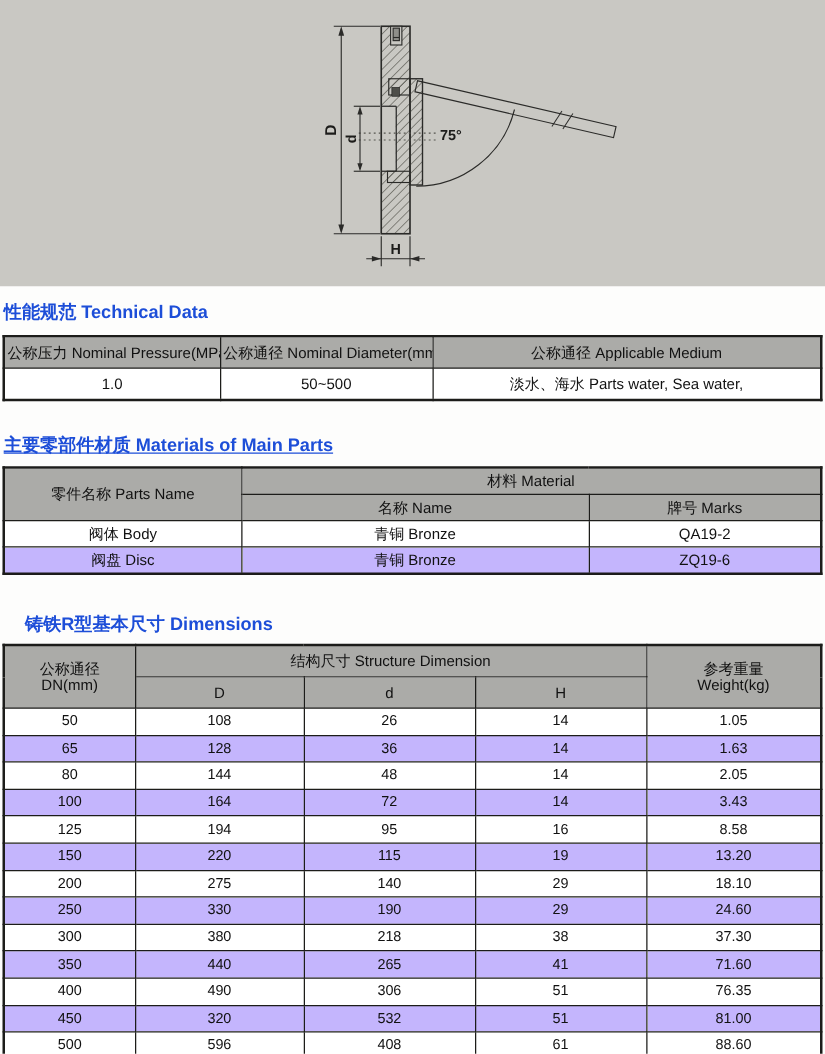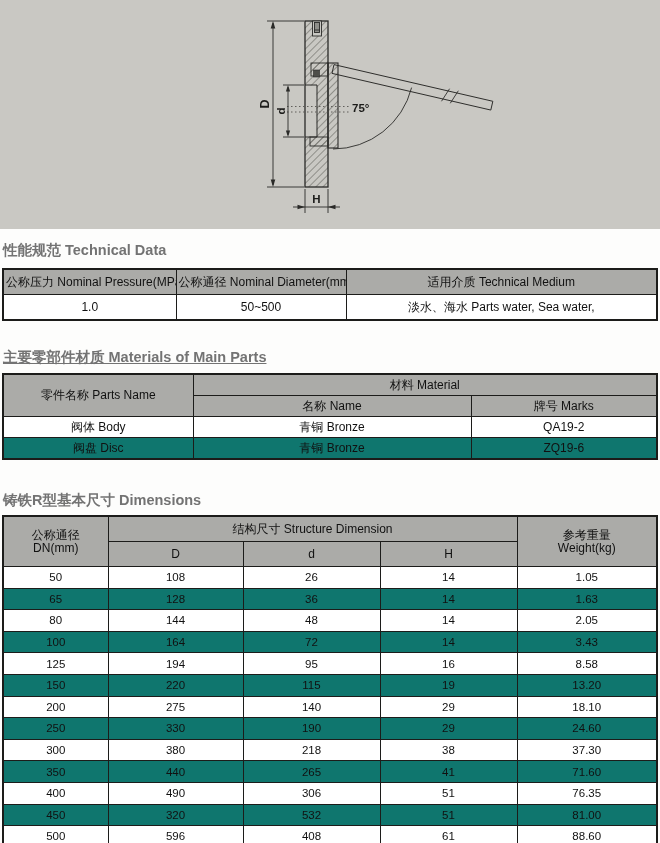--- a/index.html
+++ b/index.html
@@ -3,37 +3,37 @@
 <meta charset="utf-8">
 <style>
   html,body{margin:0;padding:0;}
   body{
     width:660px;height:843px;background:#fdfdfc;
     font-family:"Liberation Sans","DejaVu Sans",sans-serif;
     color:#111;overflow:hidden;
   }
   .drawing-area{width:660px;height:229px;background:#c9c8c3;}
   .section-title{
-    font-size:14.5px;font-weight:bold;line-height:17px;color:#737373;
+    font-size:14.5px;font-weight:bold;line-height:17px;color:#1d4ed8;
     margin:13px 0 9px 3px;
   }
   .title-materials{margin:28px 0 7px 3px;text-decoration:underline;}
-  .title-dimensions{margin:32px 0 6px 3px;}
+  .title-dimensions{margin:32px 0 6px 20px;}
   table{
     border-collapse:collapse;width:656px;margin-left:2px;
     table-layout:fixed;font-size:12px;
   }
   table{border:2px solid #1c1c1a;}
   th,td{
     border:1px solid #1c1c1a;text-align:center;vertical-align:middle;
     padding:0 2px;font-weight:normal;overflow:hidden;white-space:nowrap;
   }
   th{background:#ababa8;}
   td{background:#ffffff;}
-  tr.alt td{background:#0f766e;}
+  tr.alt td{background:#c4b5fd;}
   .tbl-technical th,.tbl-technical td{height:24px;}
   .tbl-materials th,.tbl-materials td{height:20px;}
   .tbl-dimensions thead th{height:24px;}
   .tbl-dimensions tbody td{height:20.6px;font-size:11.5px;}
   .hdr-2line span{display:block;line-height:13px;}
 </style>
 </head>
 <body>
 
 <div class="drawing-area">
@@ -113,21 +113,21 @@
 <table class="tbl-technical">
   <colgroup>
       <col style="width:173px">
       <col style="width:170px">
       <col>
     </colgroup>
   <thead>
     <tr>
       <th>公称压力 Nominal Pressure(MPa)</th>
       <th>公称通径 Nominal Diameter(mm)</th>
-      <th>适用介质 Technical Medium</th>
+      <th>公称通径 Applicable Medium</th>
     </tr>
   </thead>
   <tbody>
       <tr>
         <td>1.0</td>
         <td>50~500</td>
         <td>淡水、海水 Parts water, Sea water,</td>
       </tr>
     </tbody>
 </table>

